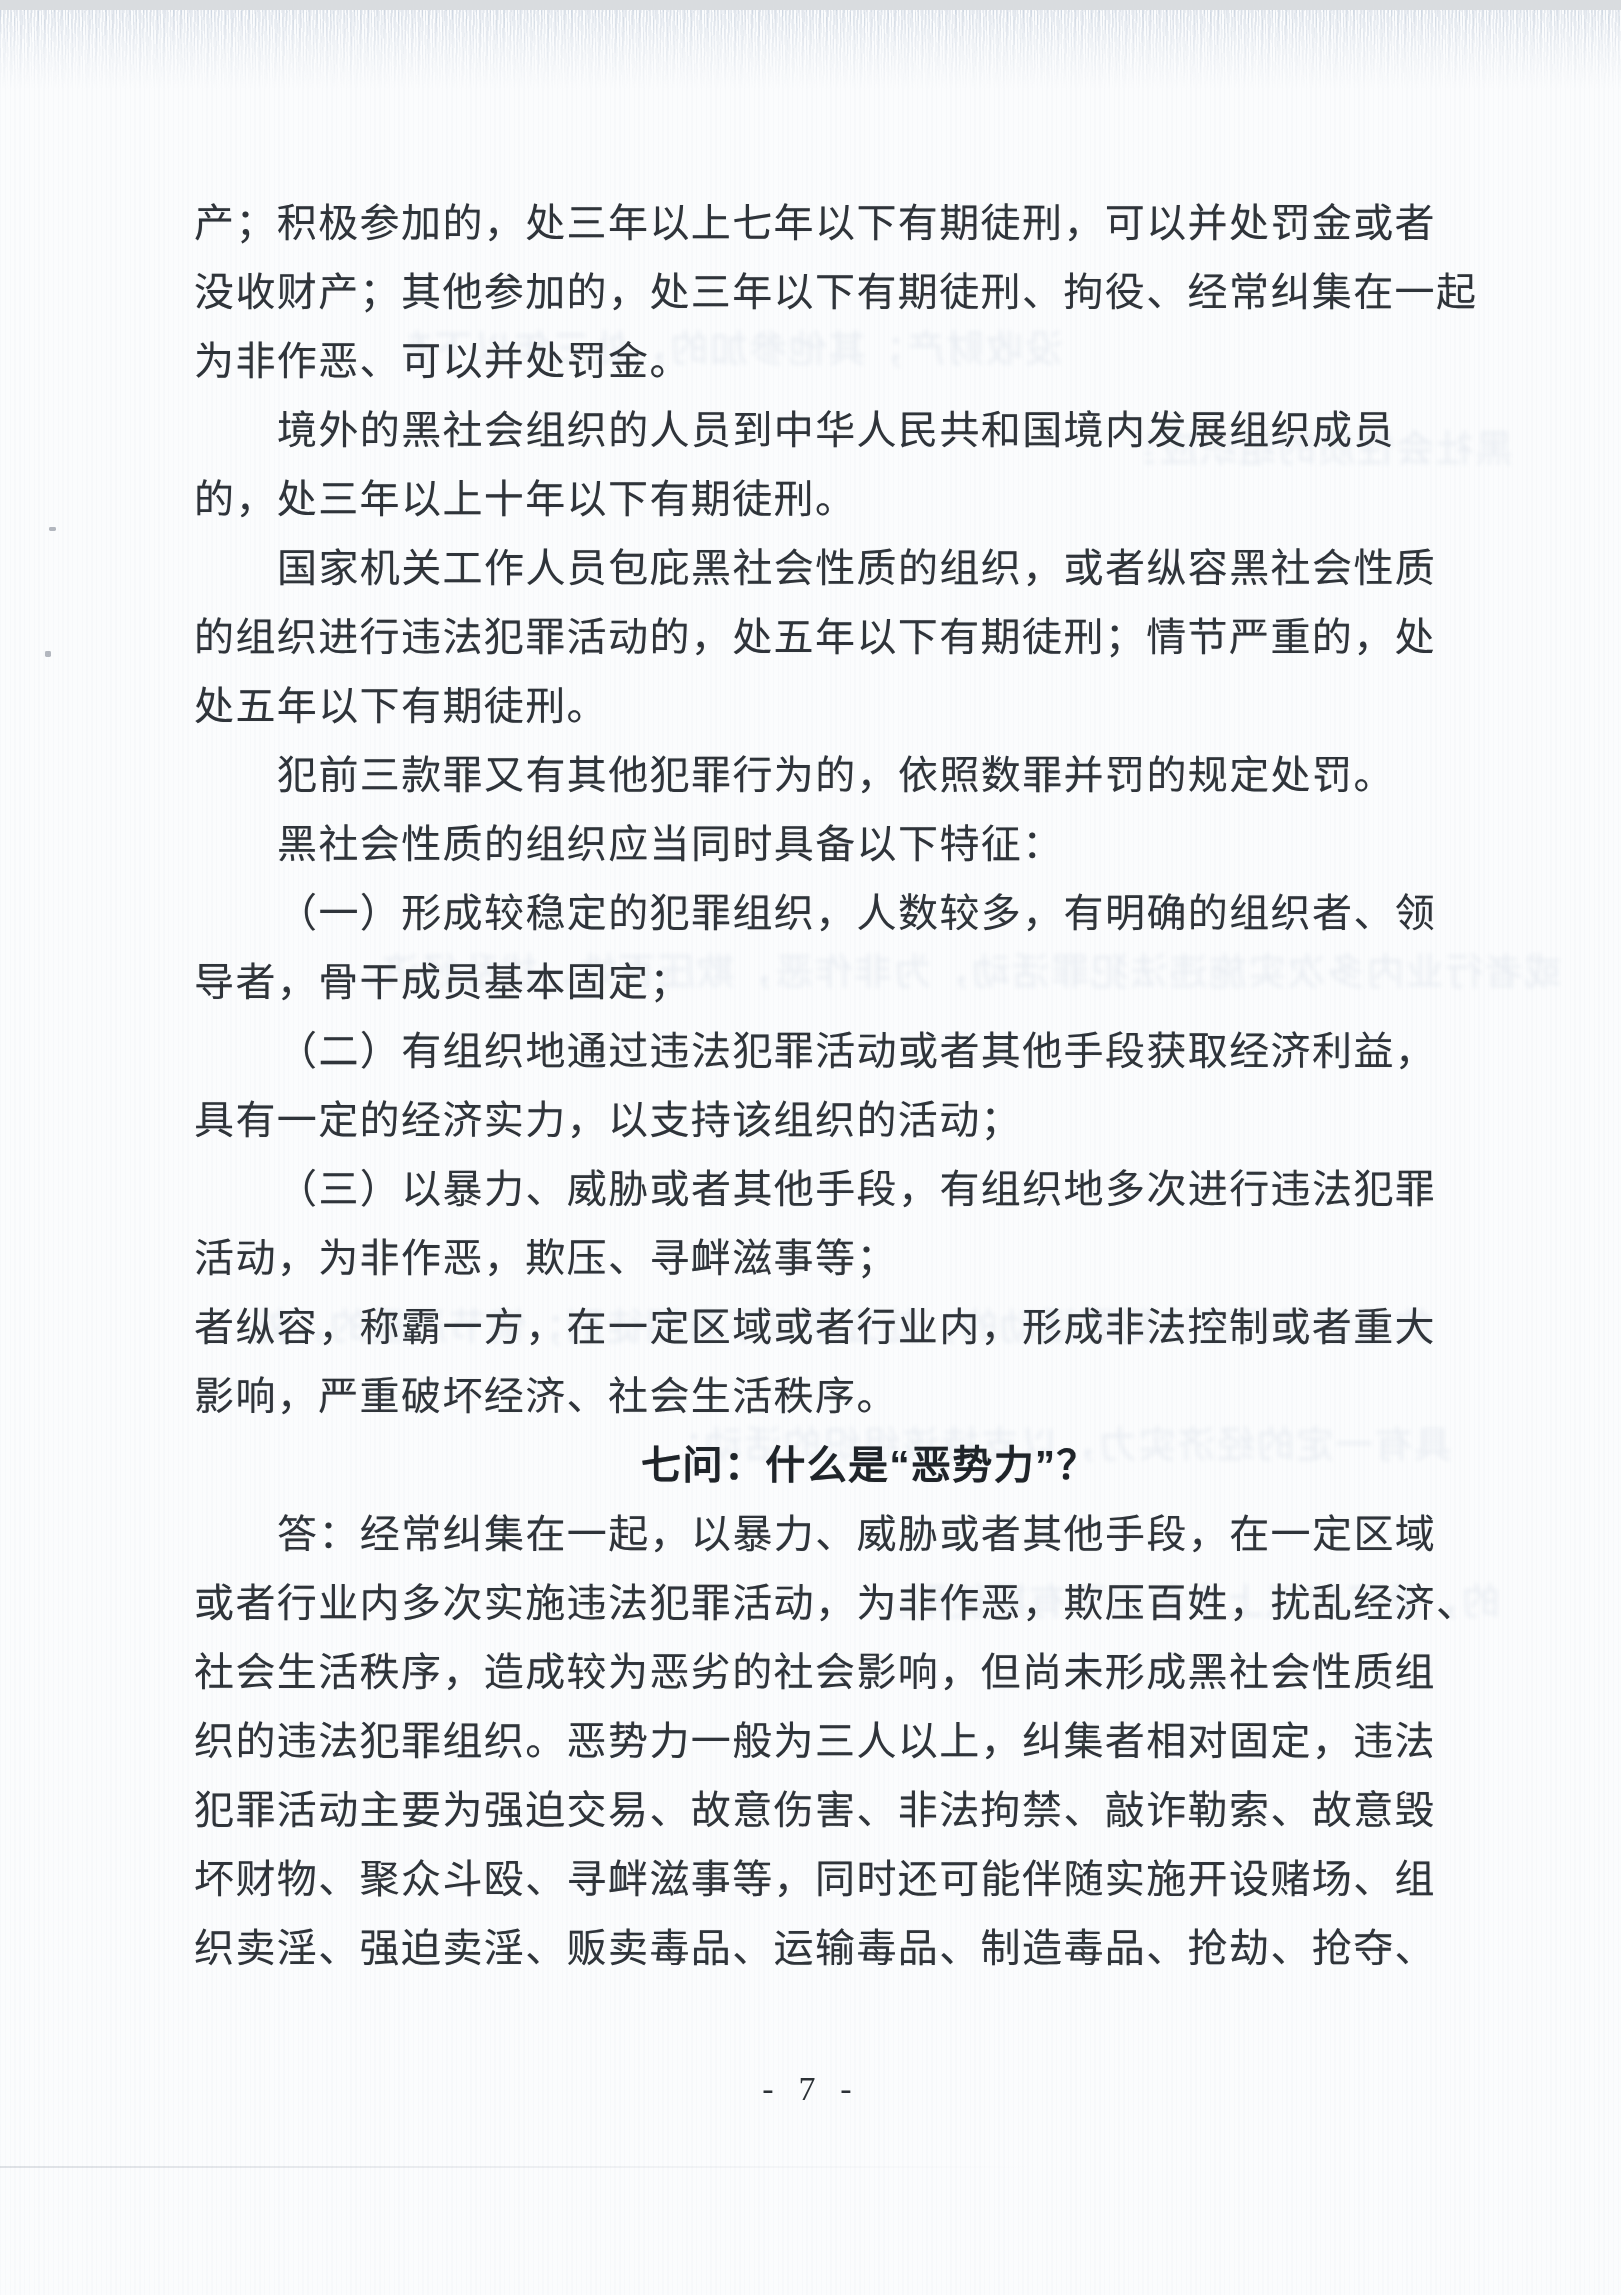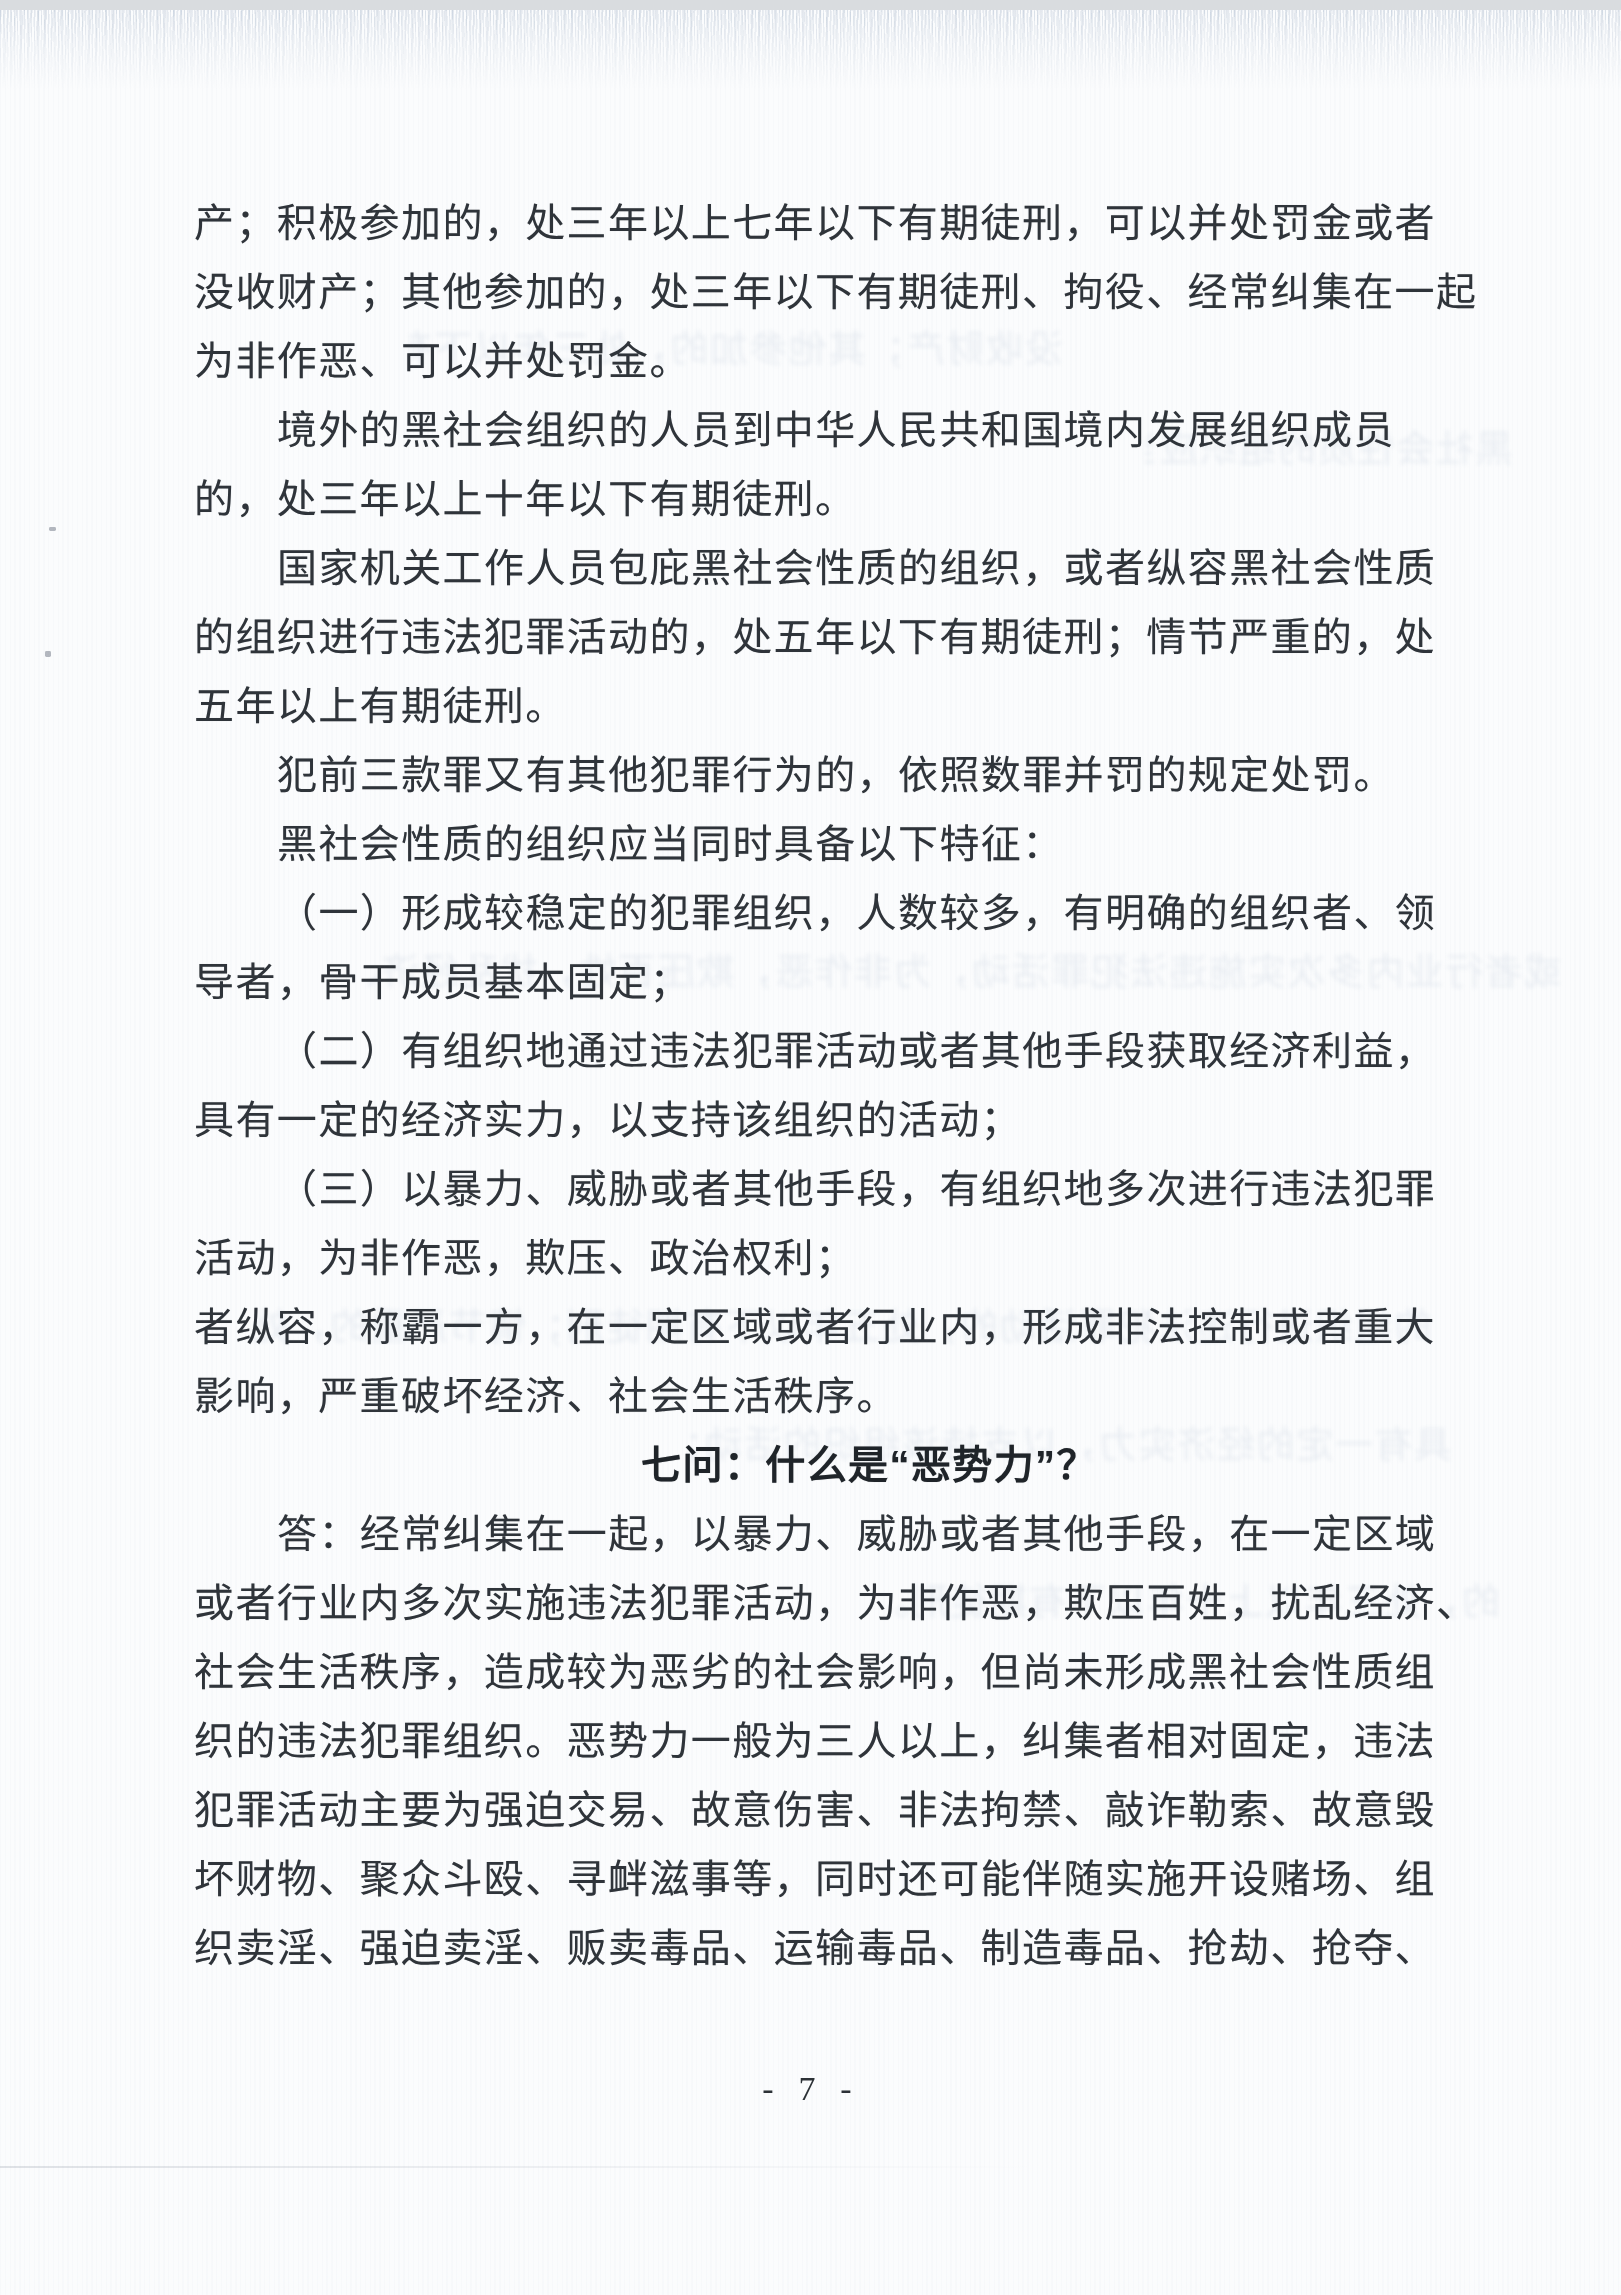--- a/index.html
+++ b/index.html
@@ -107,29 +107,29 @@
   <div class="bleed" style="top:1561px; left:491px; width:1009px;">的，处三年以上十年以下有期徒刑。</div>
 
   <div class="textblock">
       <div class="line">产；积极参加的，处三年以上七年以下有期徒刑，可以并处罚金或者</div>
       <div class="line">没收财产；其他参加的，处三年以下有期徒刑、拘役、经常纠集在一起</div>
       <div class="line">为非作恶、可以并处罚金。</div>
       <div class="line indent">境外的黑社会组织的人员到中华人民共和国境内发展组织成员</div>
       <div class="line">的，处三年以上十年以下有期徒刑。</div>
       <div class="line indent">国家机关工作人员包庇黑社会性质的组织，或者纵容黑社会性质</div>
       <div class="line">的组织进行违法犯罪活动的，处五年以下有期徒刑；情节严重的，处</div>
-      <div class="line">五年以上有期徒刑。</div>
+      <div class="line">处五年以下有期徒刑。</div>
       <div class="line indent">犯前三款罪又有其他犯罪行为的，依照数罪并罚的规定处罚。</div>
       <div class="line indent">黑社会性质的组织应当同时具备以下特征：</div>
       <div class="line indent">（一）形成较稳定的犯罪组织，人数较多，有明确的组织者、领</div>
       <div class="line">导者，骨干成员基本固定；</div>
       <div class="line indent">（二）有组织地通过违法犯罪活动或者其他手段获取经济利益，</div>
       <div class="line">具有一定的经济实力，以支持该组织的活动；</div>
       <div class="line indent">（三）以暴力、威胁或者其他手段，有组织地多次进行违法犯罪</div>
-      <div class="line">活动，为非作恶，欺压、政治权利；</div>
+      <div class="line">活动，为非作恶，欺压、寻衅滋事等；</div>
       <div class="line">者纵容，称霸一方，在一定区域或者行业内，形成非法控制或者重大</div>
       <div class="line">影响，严重破坏经济、社会生活秩序。</div>
       <div class="line indent bold">七问：什么是“恶势力”？</div>
       <div class="line indent">答：经常纠集在一起，以暴力、威胁或者其他手段，在一定区域</div>
       <div class="line">或者行业内多次实施违法犯罪活动，为非作恶，欺压百姓，扰乱经济、</div>
       <div class="line">社会生活秩序，造成较为恶劣的社会影响，但尚未形成黑社会性质组</div>
       <div class="line">织的违法犯罪组织。恶势力一般为三人以上，纠集者相对固定，违法</div>
       <div class="line">犯罪活动主要为强迫交易、故意伤害、非法拘禁、敲诈勒索、故意毁</div>
       <div class="line">坏财物、聚众斗殴、寻衅滋事等，同时还可能伴随实施开设赌场、组</div>
       <div class="line">织卖淫、强迫卖淫、贩卖毒品、运输毒品、制造毒品、抢劫、抢夺、</div>

